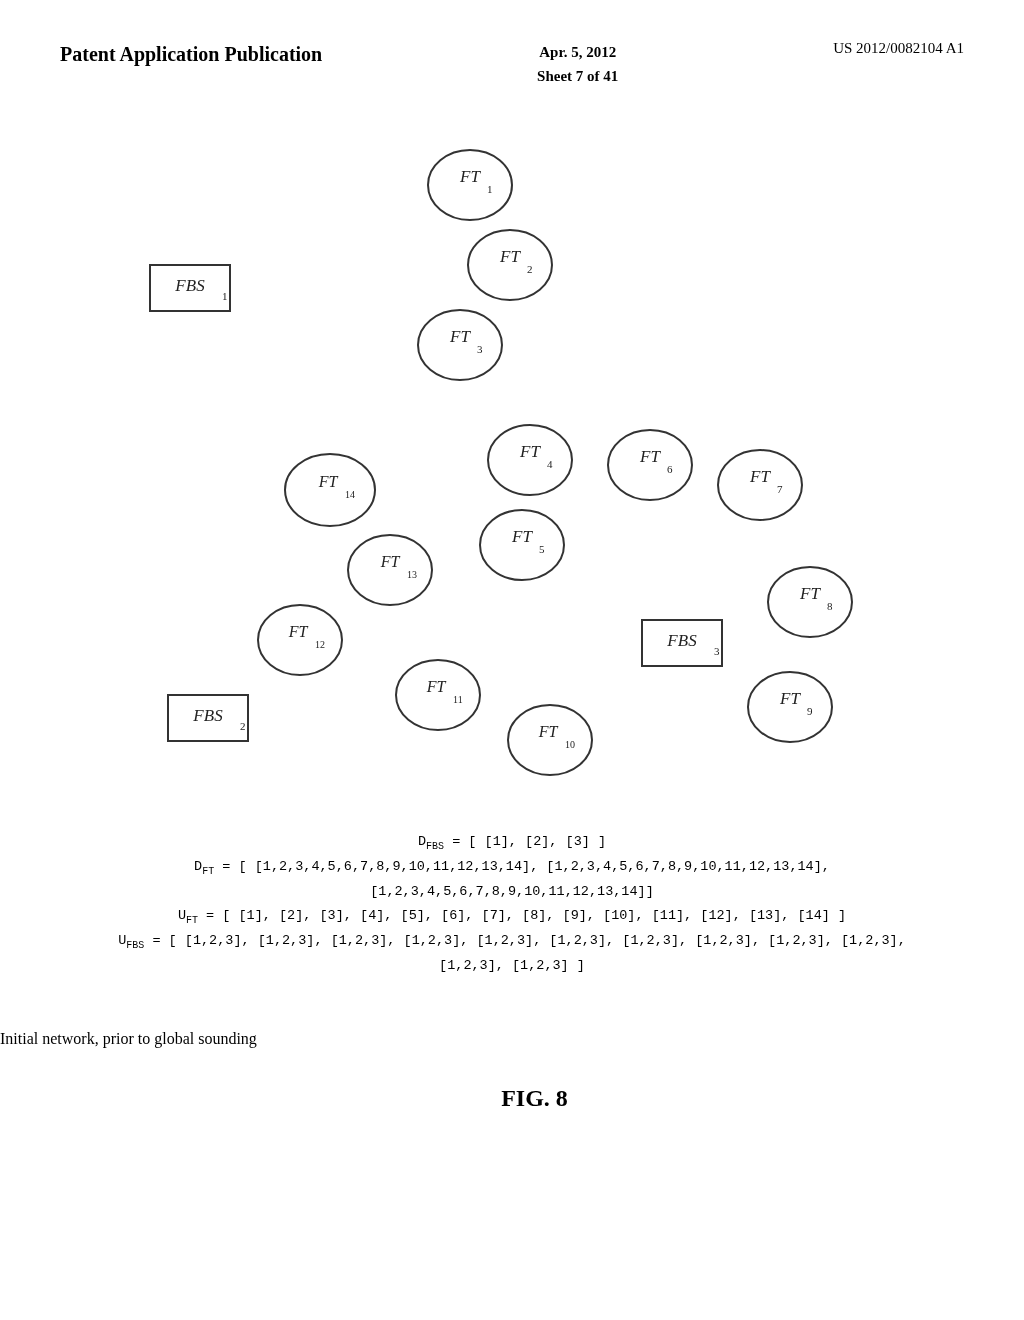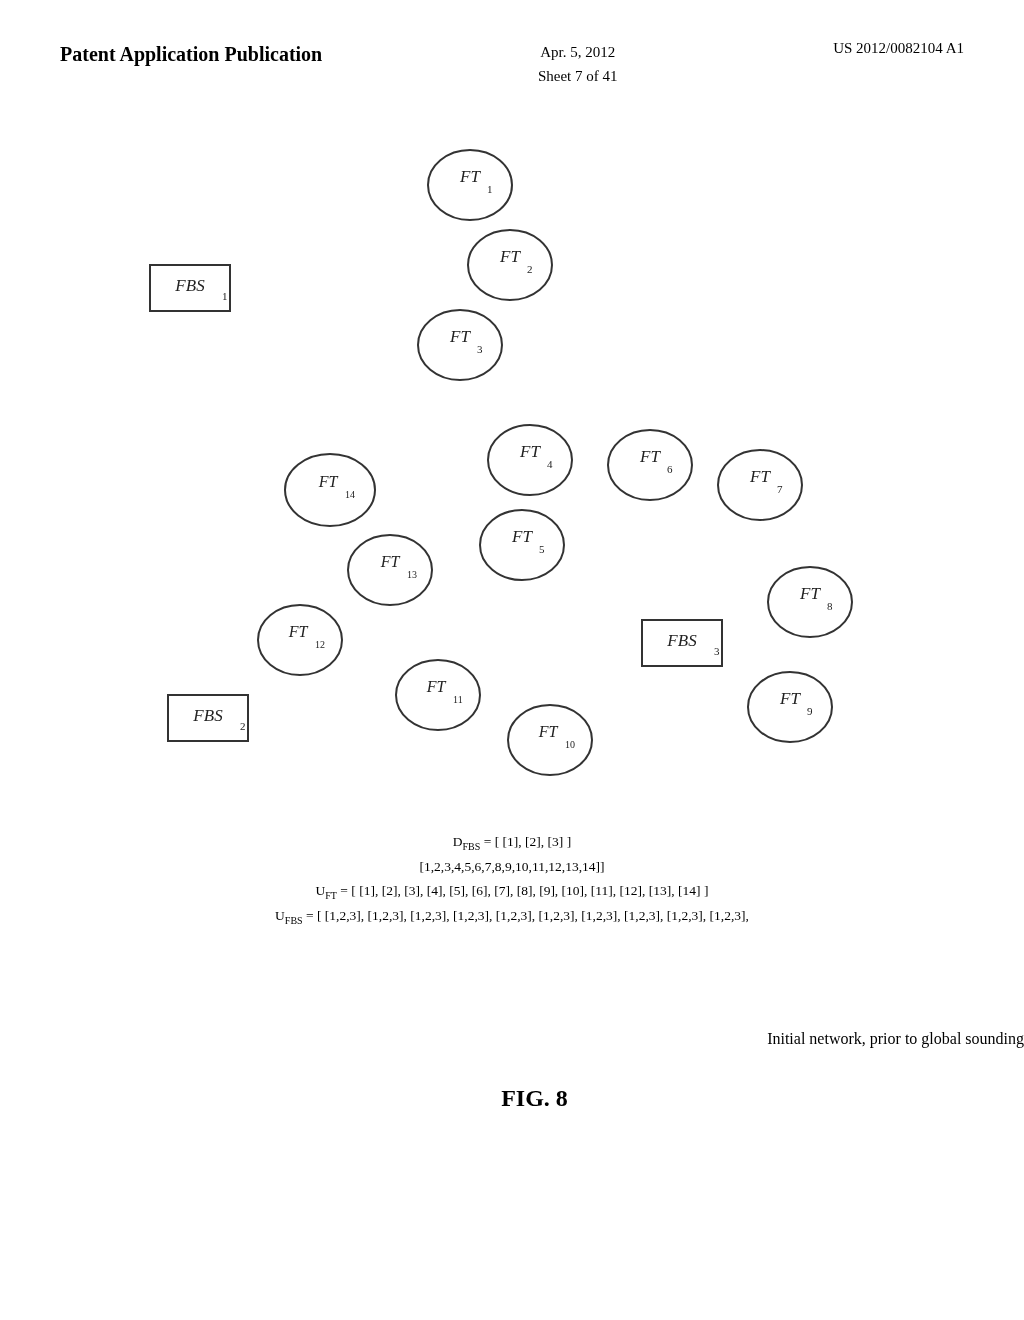--- a/index.html
+++ b/index.html
@@ -25,20 +25,21 @@
     }
     .header-left {
       font-size: 20px;
       font-weight: bold;
       line-height: 1.4;
     }
     .header-center {
       font-size: 15px;
       text-align: center;
       line-height: 1.6;
+      font-weight: bold;
     }
     .header-right {
       font-size: 15px;
       text-align: right;
     }
 
     
     .diagram {
       position: absolute;
       top: 130px;
@@ -49,32 +50,33 @@
 
     
     .equations {
       position: absolute;
       top: 830px;
       left: 0;
       right: 0;
       text-align: center;
       font-size: 14px;
       line-height: 1.8;
+      font-family: Liberation Mono, monospace;
     }
     .equations .eq-line {
       display: block;
     }
 
     
     .caption {
       position: absolute;
       top: 1020px;
       left: 0;
       right: 0;
-      text-align: right;
+      text-align: left;
       font-size: 16px;
     }
 
     
     .fig-label {
       position: absolute;
       top: 1080px;
       left: 0;
       right: 0;
       text-align: center;
@@ -167,27 +169,33 @@
     <text x="747" y="585" text-anchor="start" font-family="Times New Roman" font-size="11" fill="#222">9</text>
 
   </svg>
 </div>
 
 <div class="equations" style="top: 830px; font-size: 13.5px; line-height: 1.75;">
   <span class="eq-line">
     D<sub style="font-size:10px;">FBS</sub> = [ [1], [2], [3] ]
   </span>
   <span class="eq-line">
+    D<sub style="font-size:10px;">FT</sub> = [ [1,2,3,4,5,6,7,8,9,10,11,12,13,14], [1,2,3,4,5,6,7,8,9,10,11,12,13,14],
+  </span>
+  <span class="eq-line">
     [1,2,3,4,5,6,7,8,9,10,11,12,13,14]]
   </span>
   <span class="eq-line">
     U<sub style="font-size:10px;">FT</sub> = [ [1], [2], [3], [4], [5], [6], [7], [8], [9], [10], [11], [12], [13], [14] ]
   </span>
   <span class="eq-line">
     U<sub style="font-size:10px;">FBS</sub> = [ [1,2,3], [1,2,3], [1,2,3], [1,2,3], [1,2,3], [1,2,3], [1,2,3], [1,2,3], [1,2,3], [1,2,3],
+  </span>
+  <span class="eq-line">
+    [1,2,3], [1,2,3] ]
   </span>
 </div>
 
 <div class="caption" style="top: 1030px; font-size: 16px;">
   <span>Initial network, prior to global sounding</span>
 </div>
 
 <div class="fig-label" style="top: 1085px; font-size: 24px; font-weight: bold;">
   <span>FIG. 8</span>
 </div>

